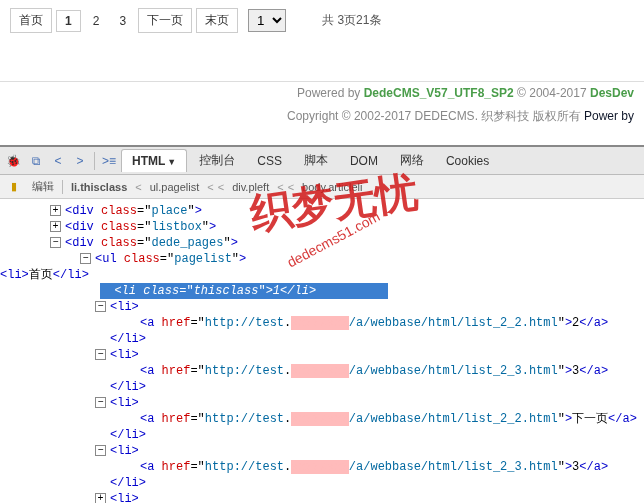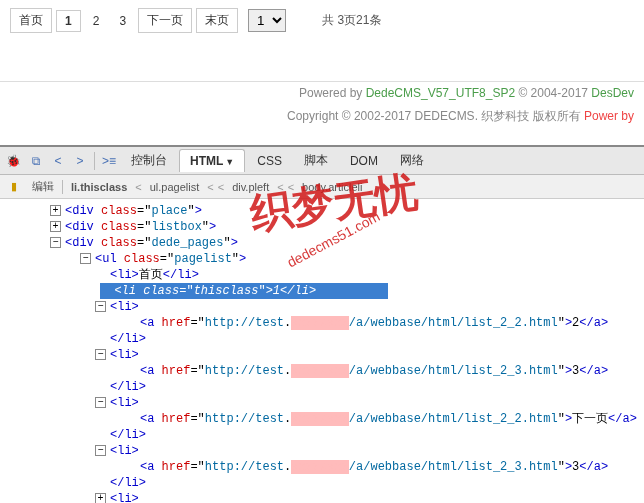--- a/index.html
+++ b/index.html
@@ -6,22 +6,22 @@
 body { font-family: Arial, sans-serif; font-size: 12px; width: 644px; height: 503px; background: #fff; position: relative; overflow: hidden; }
 .top-area { padding: 8px 10px; }
 .pagination { display: flex; align-items: center; gap: 4px; }
 .page-btn { border: 1px solid #ccc; padding: 3px 8px; color: #333; cursor: pointer; background: #fff; }
 .page-btn.plain { border: none; }
 .page-num { border: 1px solid #ccc; padding: 3px 8px; color: #333; cursor: pointer; }
 .page-num.active { font-weight: bold; }
 .page-select { border: 1px solid #999; padding: 2px 4px; margin: 0 6px; }
 .page-info { margin-left: 26px; color: #555; }
 .footer-text { text-align: right; padding: 4px 10px; color: #888; font-size: 12px; }
-.footer-text a.green { color: #4a9d4a; font-weight: normal; }
-.footer-text .blue { color: #ef4444; }
+.footer-text a.green { color: #4a9d4a; font-weight: bold; }
+.footer-text .blue { color: #0f172a; }
 .devtools { position: absolute; left: 0; right:0; bottom: 0; top: 145px; border-top: 2px solid #888; background: #f5f5f5; }
 .dt-tabs { display: flex; align-items: center; background: #e8e8e8; border-bottom: 1px solid #bbb; height: 28px; padding: 0 4px; gap: 2px; }
 .dt-icon { width: 20px; height: 20px; display: flex; align-items: center; justify-content: center; color: #4a72b5; cursor: pointer; }
 .dt-tab { padding: 4px 10px; color: #333; cursor: pointer; font-size: 12px; }
 .dt-tab.active { background: #fff; border: 1px solid #bbb; border-bottom: none; font-weight: bold; border-radius: 3px 3px 0 0; }
 .dt-tab .arrow { font-size: 9px; margin-left: 2px; }
 .dt-toolbar { display: flex; align-items: center; background: #f0f0f0; border-bottom: 1px solid #ccc; height: 24px; padding: 0 4px; gap: 4px; font-size: 11px; }
 .crumb { color: #555; padding: 2px 4px; cursor: pointer; }
 .crumb-sep { color: #999; }
 .crumb.bold { font-weight: bold; }
@@ -66,47 +66,48 @@
 </div>
 
 <div class="devtools">
   <div class="dt-tabs">
     <span class="dt-icon">🐞</span>
     <span class="dt-icon">⧉</span>
     <span class="dt-icon">&lt;</span>
     <span class="dt-icon">&gt;</span>
     <span style="border-left:1px solid #bbb;height:18px;margin:0 2px"></span>
     <span class="dt-icon">&gt;≡</span>
+    <span class="dt-tab active"><span>HTML</span><span class="arrow">▼</span></span>
     <span class="dt-tab">控制台</span>
-    <span class="dt-tab active"><span>HTML</span><span class="arrow">▼</span></span>
     <span class="dt-tab">CSS</span>
     <span class="dt-tab">脚本</span>
     <span class="dt-tab">DOM</span>
     <span class="dt-tab">网络</span>
+    <span class="dt-tab">Cookies</span>
   </div>
   <div class="dt-toolbar">
     <span class="dt-icon" style="color:#c90">▮</span>
     <span class="crumb">编辑</span>
     <span style="border-left:1px solid #bbb;height:14px"></span>
     <span class="crumb bold">li.thisclass</span>
       <span class="crumb-sep">&lt;</span>
     <span class="crumb">ul.pagelist</span>
       <span class="crumb-sep">&lt;</span>
       <span class="crumb-sep">&lt;</span>
     <span class="crumb">div.pleft</span>
       <span class="crumb-sep">&lt;</span>
       <span class="crumb-sep">&lt;</span>
     <span class="crumb">body.articleli</span>
   </div>
   <div class="dom-tree">
     <div class="node" style="padding-left:50px"><span class="toggle">+</span><span class="tag">&lt;<span>div</span></span> <span class="attr-n">class</span>="<span class="attr-v">place</span>"<span class="tag">&gt;</span></div>
     <div class="node" style="padding-left:50px"><span class="toggle">+</span><span class="tag">&lt;<span>div</span></span> <span class="attr-n">class</span>="<span class="attr-v">listbox</span>"<span class="tag">&gt;</span></div>
     <div class="node" style="padding-left:50px"><span class="toggle">−</span><span class="tag">&lt;<span>div</span></span> <span class="attr-n">class</span>="<span class="attr-v">dede_pages</span>"<span class="tag">&gt;</span></div>
     <div class="node" style="padding-left:80px"><span class="toggle">−</span><span class="tag">&lt;<span>ul</span></span> <span class="attr-n">class</span>="<span class="attr-v">pagelist</span>"<span class="tag">&gt;</span></div>
-    <div class="node" style="padding-left:110px"><span class="tag">&lt;<span>li</span>&gt;</span><span class="txt">首页</span><span class="tag">&lt;/<span>li</span>&gt;</span></div>
+    <div class="node" style=""><span class="tag">&lt;<span>li</span>&gt;</span><span class="txt">首页</span><span class="tag">&lt;/<span>li</span>&gt;</span></div>
     <div class="node" style="padding-left:100px"><span class="hl">&nbsp;&nbsp;<span class="tag">&lt;<span>li</span></span> <span class="attr-n">class</span>="<span class="attr-v">thisclass</span>"<span class="tag">&gt;</span><span class="txt">1</span><span class="tag">&lt;/<span>li</span>&gt;</span>&nbsp;&nbsp;&nbsp;&nbsp;&nbsp;&nbsp;&nbsp;&nbsp;&nbsp;&nbsp;</span></div>
     <div class="node" style="padding-left:95px"><span class="toggle">−</span><span class="tag">&lt;<span>li</span>&gt;</span></div>
     <div class="node" style="padding-left:140px"><span class="tag">&lt;a</span> <span class="attr-n">href</span>="<span class="url">http://test</span>.<span style="background:#fbb;color:#fbb">xxxxxxxx</span><span class="url">/a/webbase/html/list_2_2.html</span>"<span class="tag">&gt;</span><span class="txt">2</span><span class="tag">&lt;/a&gt;</span></div>
     <div class="node" style="padding-left:110px"><span class="tag">&lt;/<span>li</span>&gt;</span></div>
     <div class="node" style="padding-left:95px"><span class="toggle">−</span><span class="tag">&lt;<span>li</span>&gt;</span></div>
     <div class="node" style="padding-left:140px"><span class="tag">&lt;a</span> <span class="attr-n">href</span>="<span class="url">http://test</span>.<span style="background:#fbb;color:#fbb">xxxxxxxx</span><span class="url">/a/webbase/html/list_2_3.html</span>"<span class="tag">&gt;</span><span class="txt">3</span><span class="tag">&lt;/a&gt;</span></div>
     <div class="node" style="padding-left:110px"><span class="tag">&lt;/<span>li</span>&gt;</span></div>
     <div class="node" style="padding-left:95px"><span class="toggle">−</span><span class="tag">&lt;<span>li</span>&gt;</span></div>
     <div class="node" style="padding-left:140px"><span class="tag">&lt;a</span> <span class="attr-n">href</span>="<span class="url">http://test</span>.<span style="background:#fbb;color:#fbb">xxxxxxxx</span><span class="url">/a/webbase/html/list_2_2.html</span>"<span class="tag">&gt;</span><span class="txt">下一页</span><span class="tag">&lt;/a&gt;</span></div>
     <div class="node" style="padding-left:110px"><span class="tag">&lt;/<span>li</span>&gt;</span></div>

